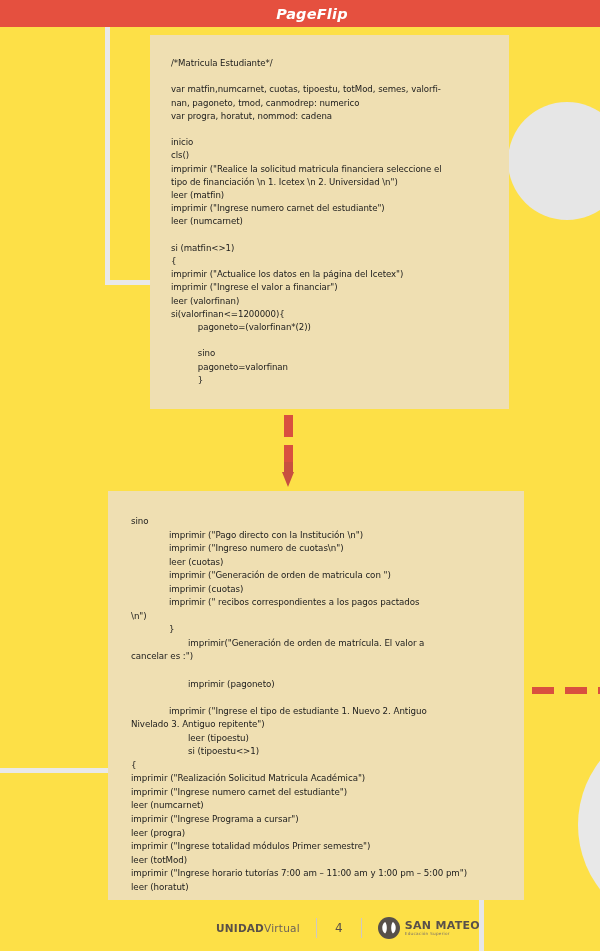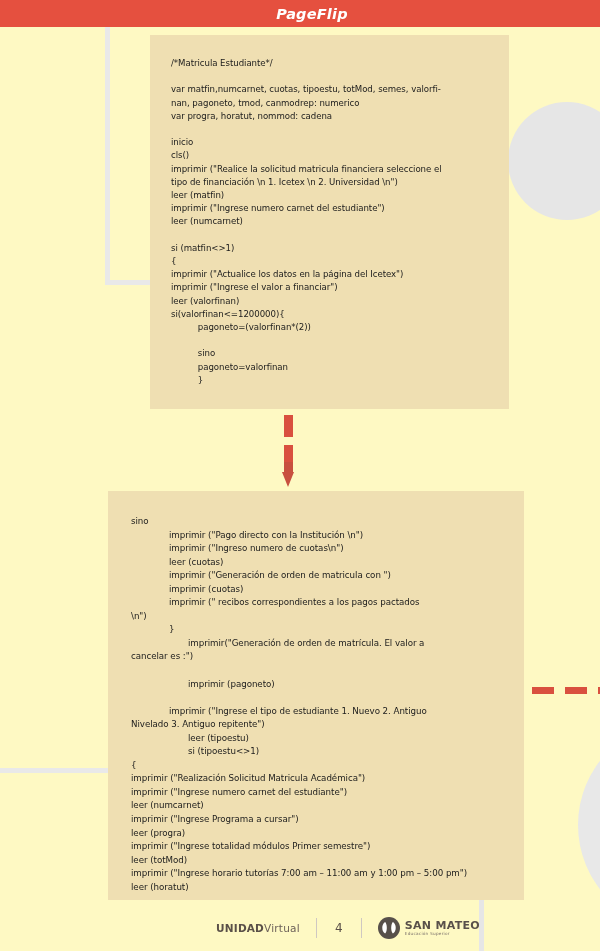--- a/index.html
+++ b/index.html
@@ -36,21 +36,21 @@
     font-size: 14.5px;
     letter-spacing: .2px;
   }
 
   
   .page {
     position: absolute;
     left: 0; top: 27px;
     width: 600px;
     height: 924px;
-    background: #fef9c3;
+    background: #fde047;
     overflow: hidden;
   }
 
   
   .deco-circle-top {
     position: absolute;
     left: 508px; top: 75px;
     width: 118px; height: 118px;
     border-radius: 50%;
     background: #e6e6e6;

